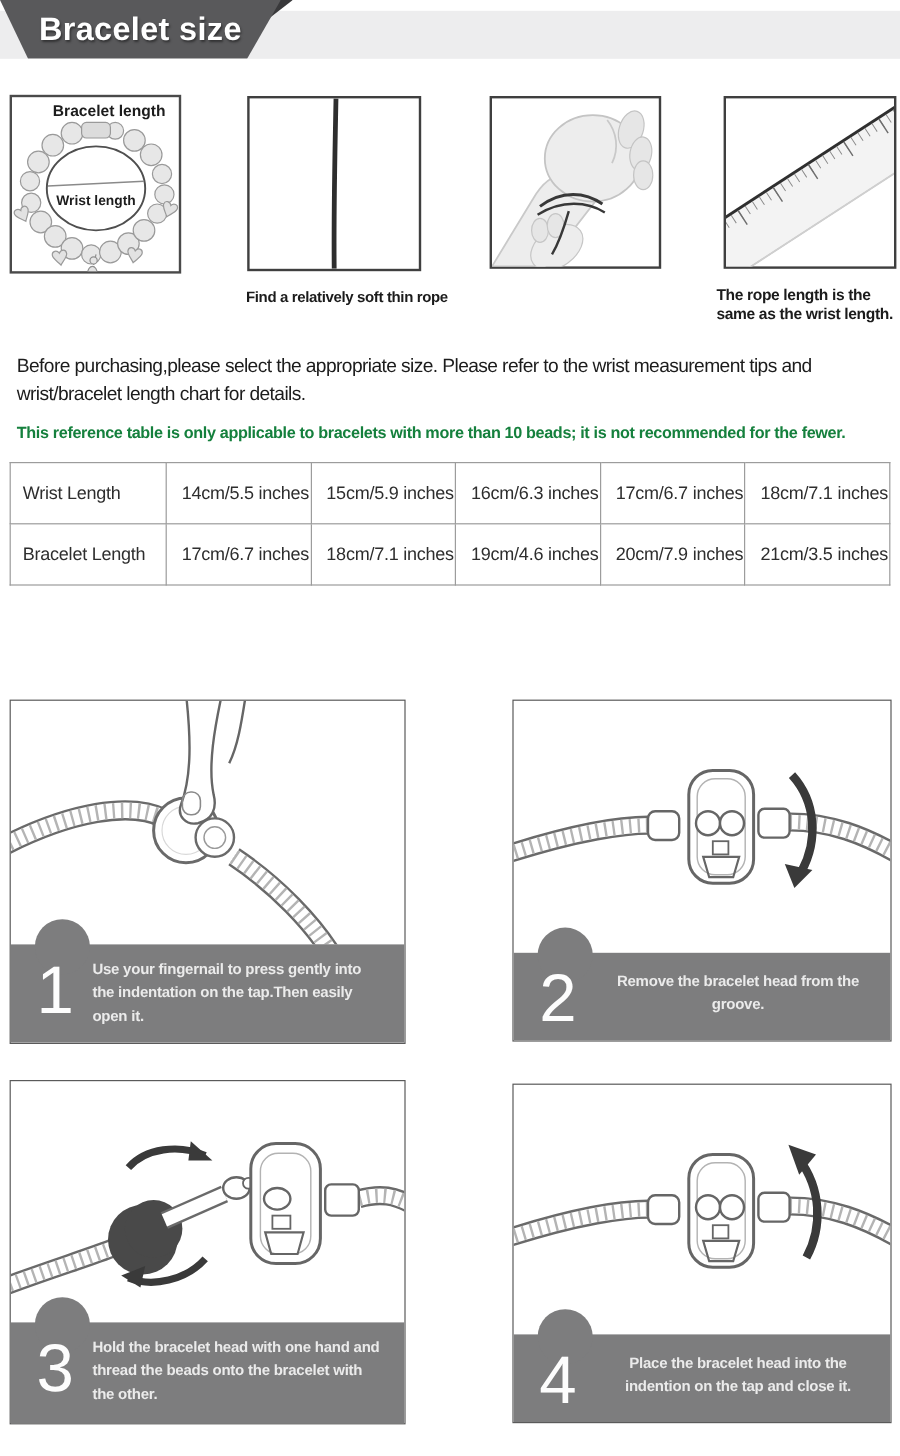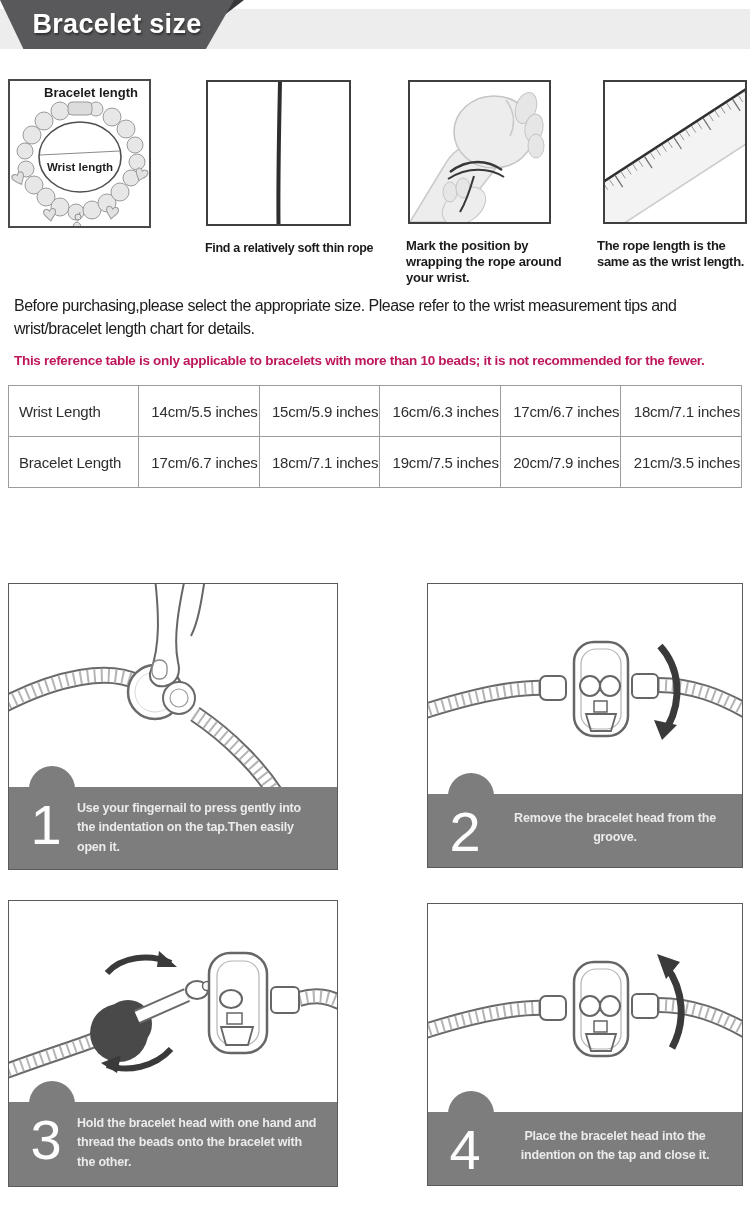--- a/index.html
+++ b/index.html
@@ -27,21 +27,21 @@
                letter-spacing:-.2px;}
   #cap1{left:0;top:236px;width:168px;text-align:center;}
   #cap2{left:193px;top:241px;width:210px;font-size:12.5px;letter-spacing:-.3px;white-space:nowrap;margin-left:12px;}
   #cap3{left:406px;top:238px;width:170px;}
   #cap4{left:597px;top:238px;width:160px;letter-spacing:-.3px;}
 
   
   .note-bold{position:absolute;left:14px;top:295px;width:730px;font-size:16px;font-weight:400;
              letter-spacing:-.5px;line-height:1.42;color:#1c1c1c;}
   .note-red{position:absolute;left:14px;top:353px;font-size:13.5px;font-weight:700;
-            letter-spacing:-.3px;color:#be185d;white-space:nowrap;}
+            letter-spacing:-.3px;color:#15803d;white-space:nowrap;}
 
   
   .size-table{position:absolute;left:8px;top:385px;width:734px;border-collapse:collapse;
               table-layout:fixed;}
   .size-table td{border:1px solid #9c9c9c;height:48px;font-size:15px;color:#2e2e2e;
                  text-align:right;letter-spacing:-.2px;}
   .size-table td.lbl{width:118px;text-align:left;padding-left:10px;}
 
   
   .step-box{position:absolute;background:#fff;border:1px solid #5a5a5a;box-sizing:border-box;
@@ -154,41 +154,40 @@
         <rect x="-32" y="56" width="212" height="46" fill="#f3f3f3" stroke="#b5b5b5" stroke-width="1"></rect>
         <line x1="-32" y1="56" x2="180" y2="56" stroke="#2f2f2f" stroke-width="2.5"></line>
         <path d="M-28 57v8M-21 57v8M-14 57v8M-7 57v8M0 57v8M7 57v8M14 57v8M21 57v8M28 57v8M35 57v8M42 57v8M49 57v8M56 57v8M63 57v8M70 57v8M77 57v8M84 57v8M91 57v8M98 57v8M105 57v8M112 57v8M119 57v8M126 57v8M133 57v8M140 57v8M147 57v8M154 57v8M161 57v8M168 57v8M175 57v8" stroke="#8a8a8a" stroke-width="0.8" fill="none"></path>
         <path d="M-28 57v14M7 57v14M42 57v14M77 57v14M112 57v14M147 57v14" stroke="#6e6e6e" stroke-width="1.2" fill="none"></path>
         <line x1="-32" y1="102" x2="180" y2="102" stroke="#cfcfcf" stroke-width="1.5"></line>
       </g>
     </svg>
   </div>
 
   <div class="fig-caption" id="cap2">Find a relatively soft thin rope</div>
-  <div class="fig-caption" id="cap3">Mark the position by wrapping the rope around your wrist.</div>
   <div class="fig-caption" id="cap4">The rope length is the same as the wrist length.</div>
 
   <div class="note-bold">Before purchasing,please select the appropriate size. Please refer to the wrist measurement tips and wrist/bracelet length chart for details.</div>
   <div class="note-red">This reference table is only applicable to bracelets with more than 10 beads; it is not recommended for the fewer.</div>
 
   <table class="size-table">
     <tbody>
         <tr>
       <td class="lbl">Wrist Length</td>
       <td>14cm/5.5 inches</td>
       <td>15cm/5.9 inches</td>
       <td>16cm/6.3 inches</td>
       <td>17cm/6.7 inches</td>
       <td>18cm/7.1 inches</td>
     </tr>
     <tr>
       <td class="lbl">Bracelet Length</td>
       <td>17cm/6.7 inches</td>
       <td>18cm/7.1 inches</td>
-      <td>19cm/7.5 inches</td>
+      <td>19cm/4.6 inches</td>
       <td>20cm/7.9 inches</td>
       <td>21cm/3.5 inches</td>
     </tr>
   </tbody>
     </table>
 
 
   <div class="step-box" id="step1">
     <svg class="step-art" width="328" height="203" viewBox="0 0 328 203">
       <g fill="none">

